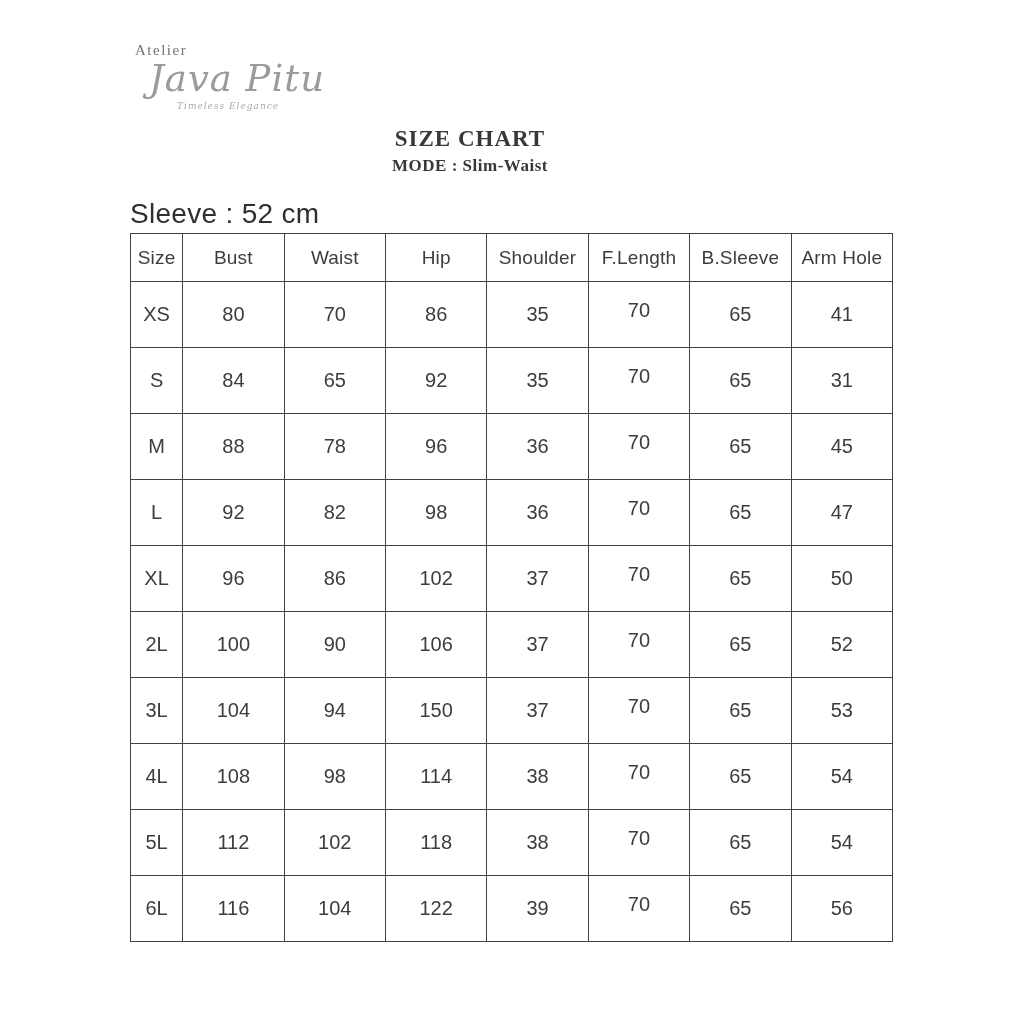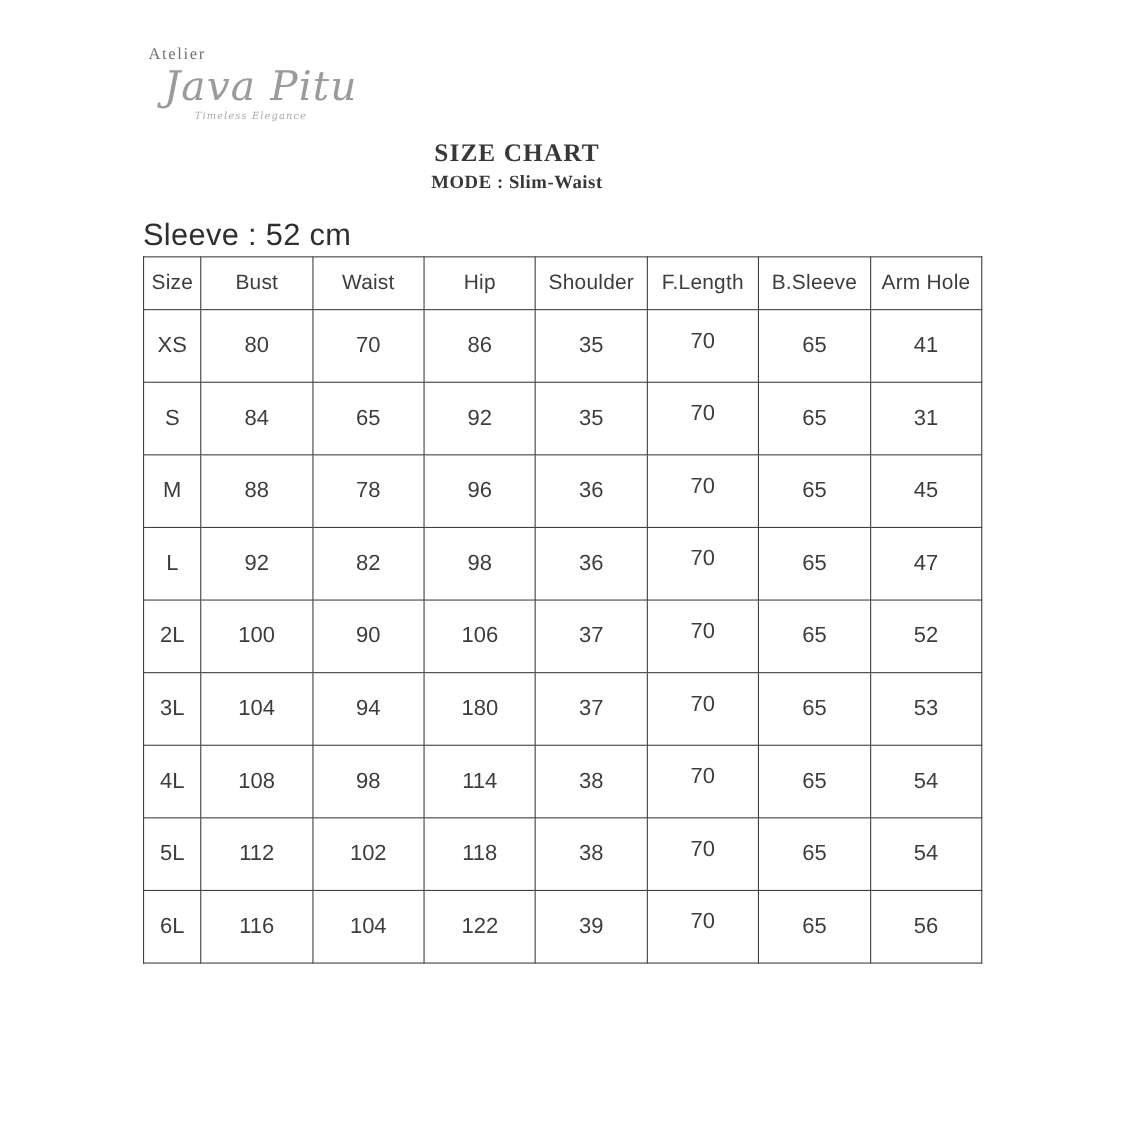--- a/index.html
+++ b/index.html
@@ -140,34 +140,44 @@
             <td>L</td>
             <td>92</td>
             <td>82</td>
             <td>98</td>
             <td>36</td>
             <td class="raised">70</td>
             <td>65</td>
             <td>47</td>
           </tr>
           <tr>
+            <td>XL</td>
+            <td>96</td>
+            <td>86</td>
+            <td>102</td>
+            <td>37</td>
+            <td class="raised">70</td>
+            <td>65</td>
+            <td>50</td>
+          </tr>
+          <tr>
             <td>2L</td>
             <td>100</td>
             <td>90</td>
             <td>106</td>
             <td>37</td>
             <td class="raised">70</td>
             <td>65</td>
             <td>52</td>
           </tr>
           <tr>
             <td>3L</td>
             <td>104</td>
             <td>94</td>
-            <td>180</td>
+            <td>150</td>
             <td>37</td>
             <td class="raised">70</td>
             <td>65</td>
             <td>53</td>
           </tr>
           <tr>
             <td>4L</td>
             <td>108</td>
             <td>98</td>
             <td>114</td>

